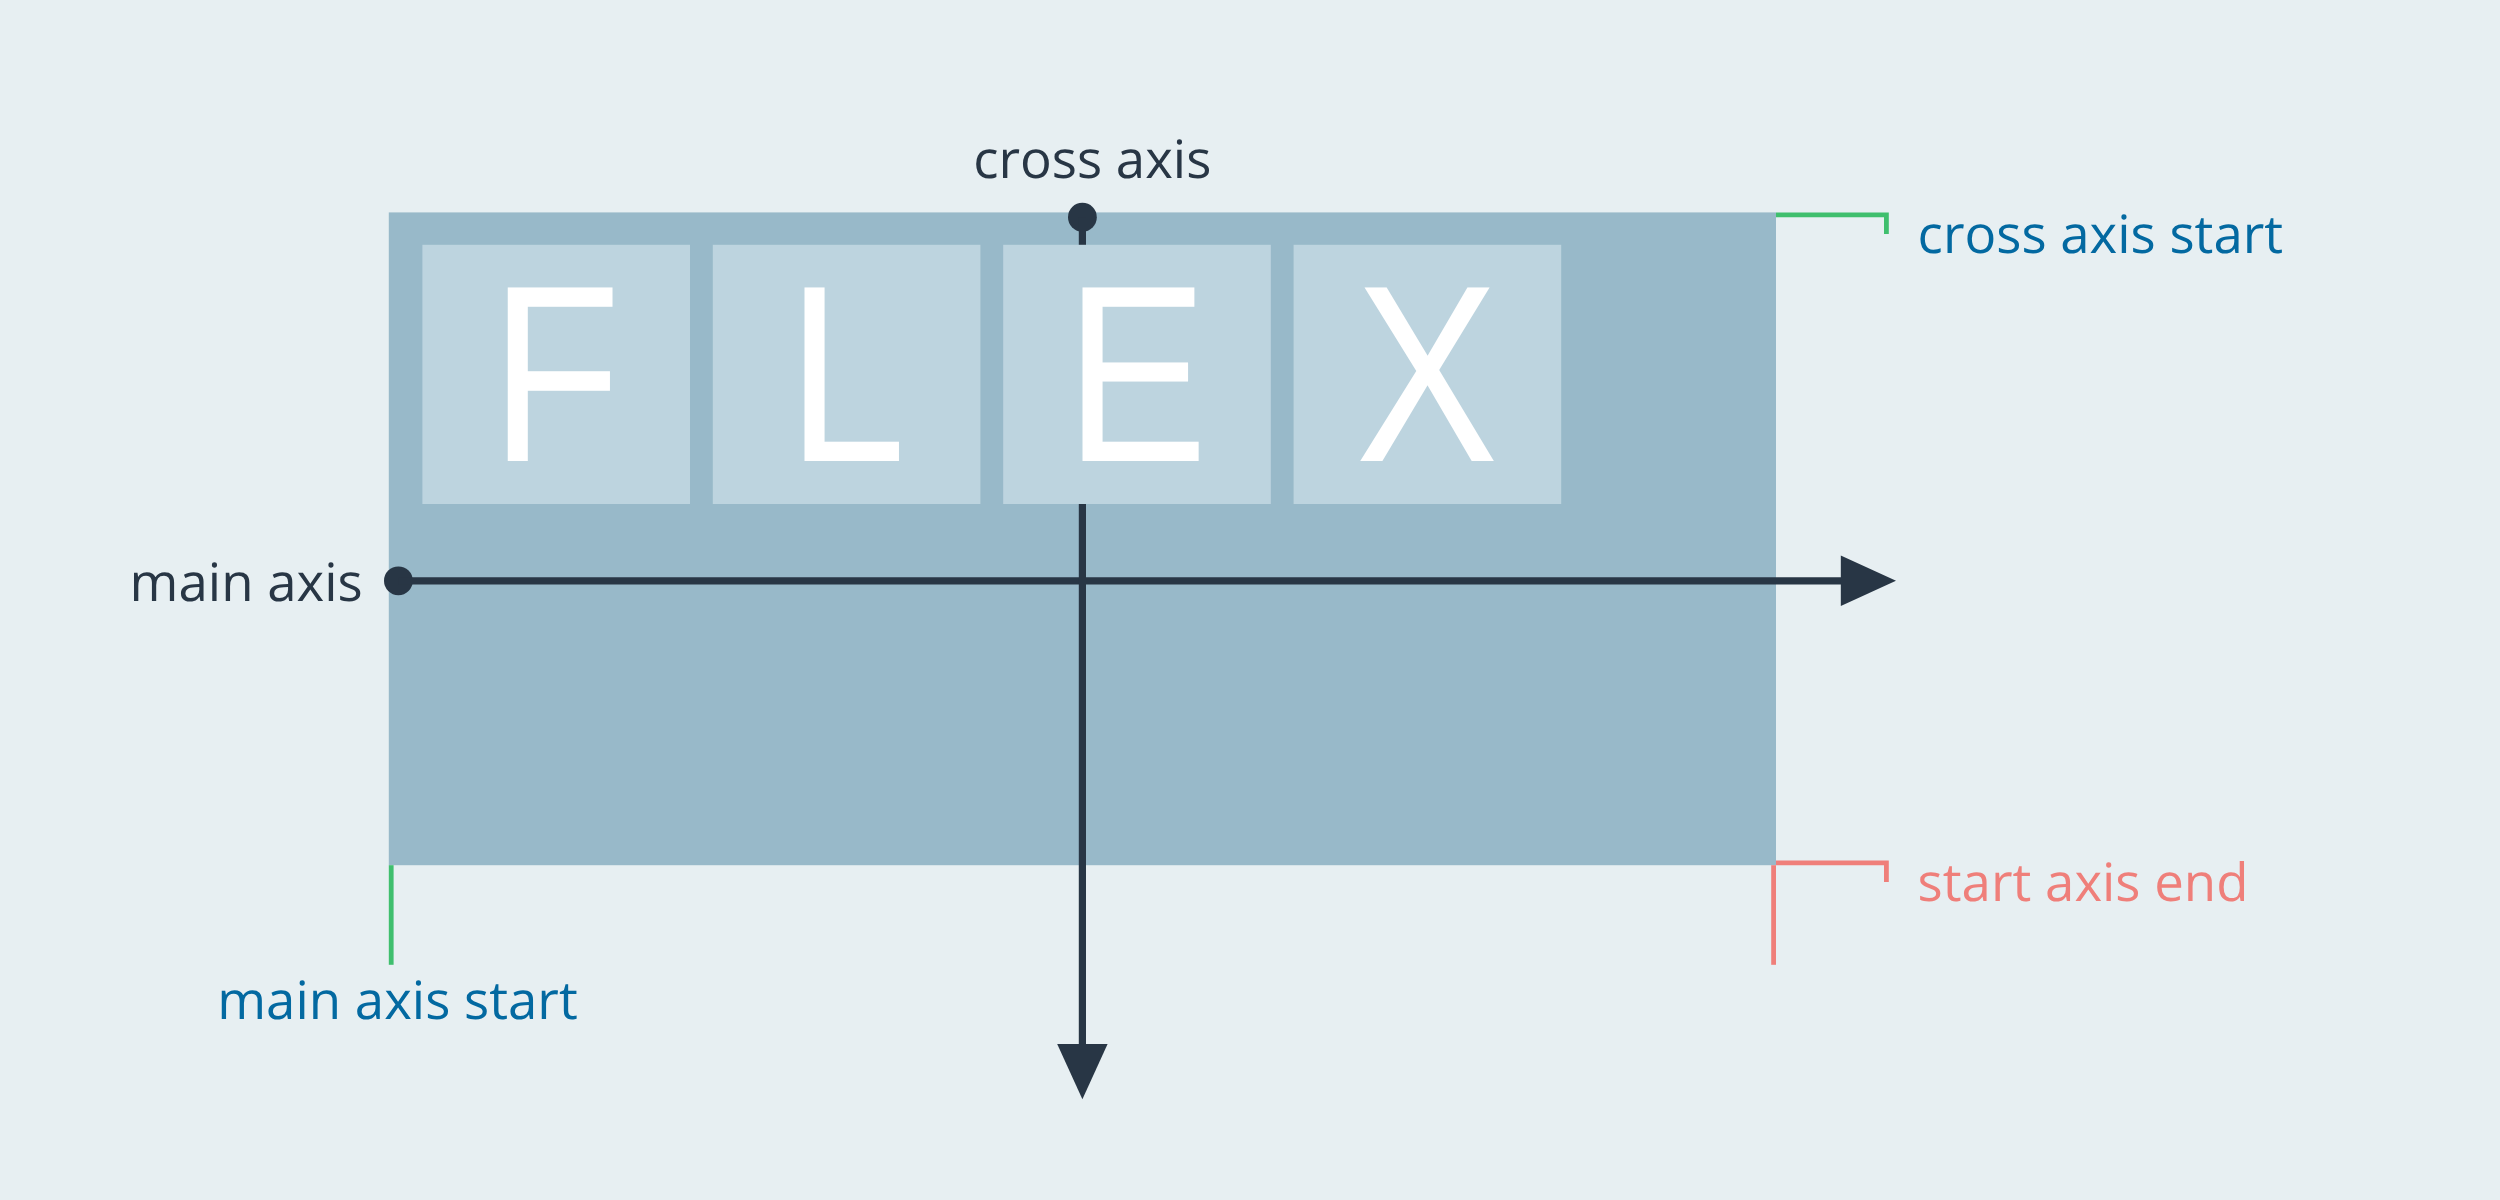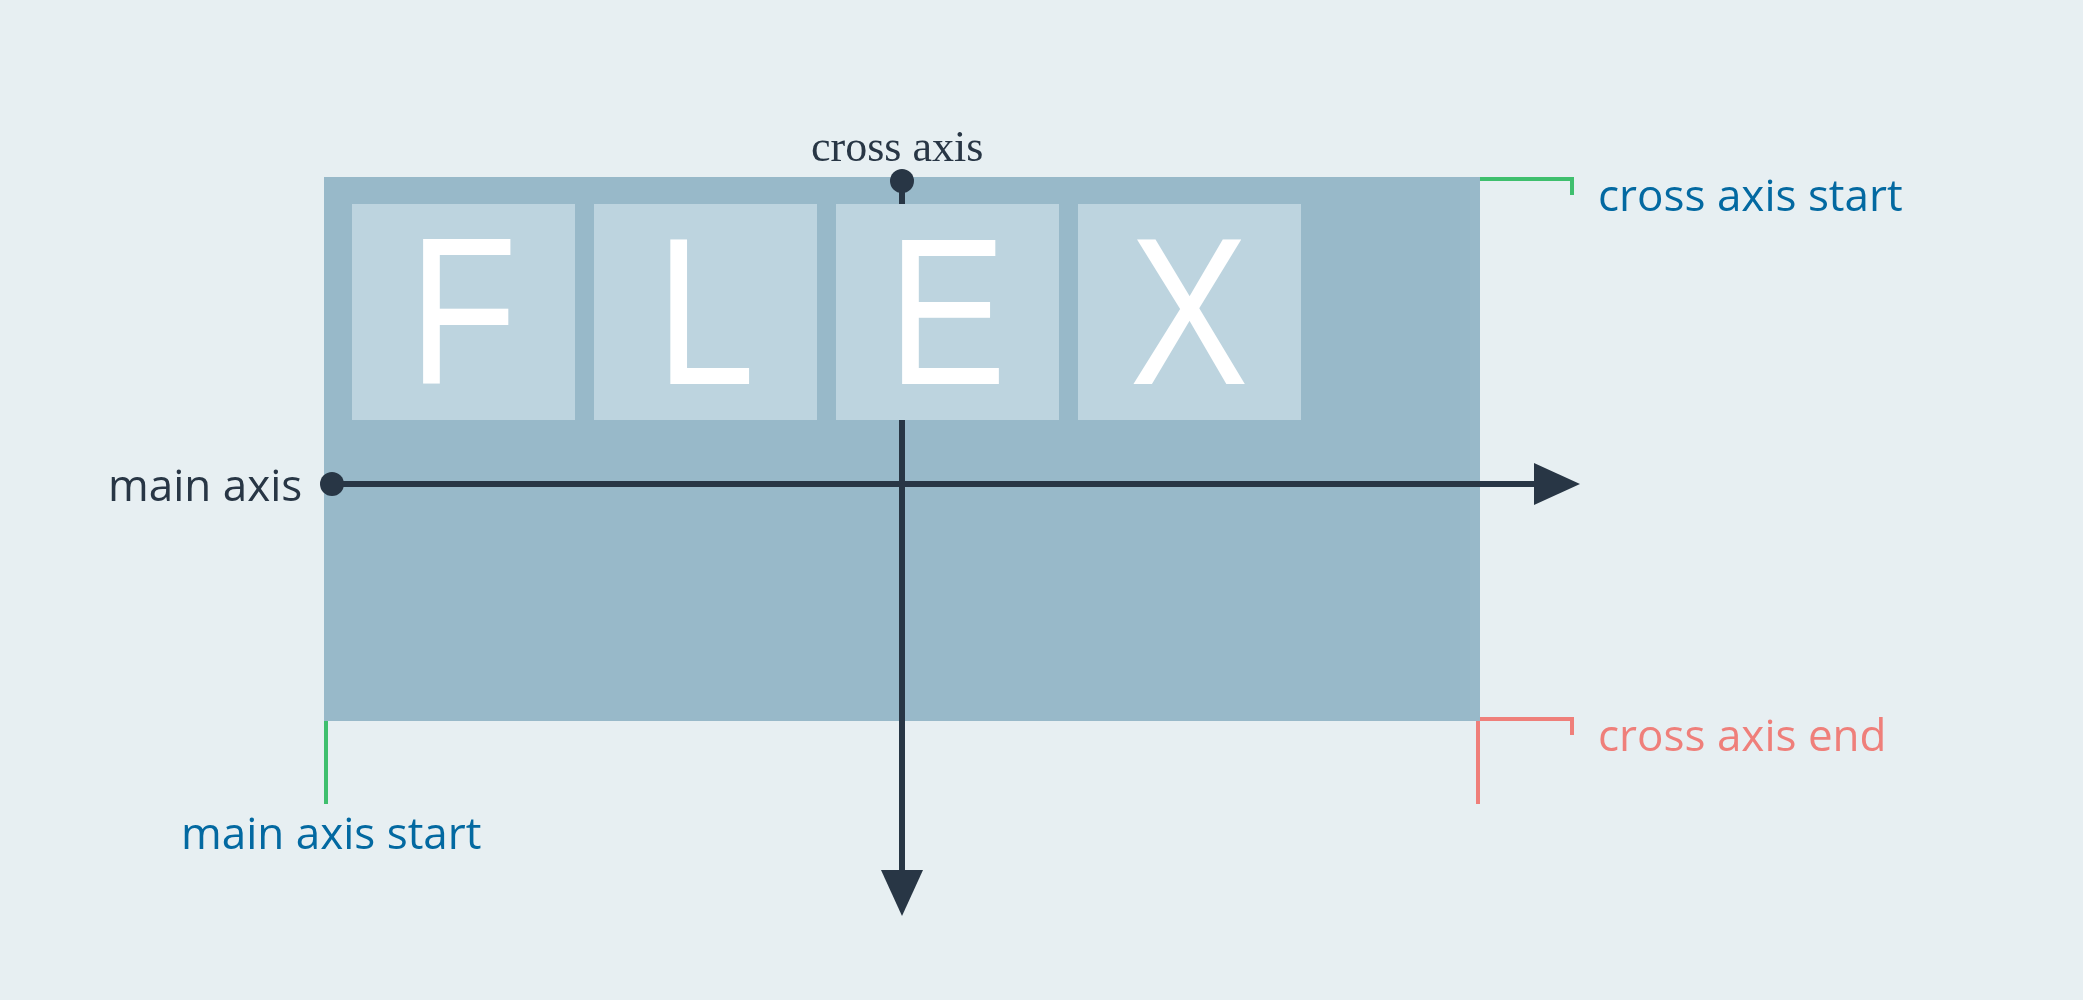--- a/index.html
+++ b/index.html
@@ -92,19 +92,19 @@
   <div class="item" style="left:594px;  top:204px;">
     <span class="letter">L</span>
   </div>
   <div class="item" style="left:836px;  top:204px;">
     <span class="letter">E</span>
   </div>
   <div class="item" style="left:1078px; top:204px;">
     <span class="letter">X</span>
   </div>
 
-  <div class="lbl dark" style="left:811px; top:125px;font-family:Liberation Serif, serif;">cross axis</div>
+  <div class="lbl dark" style="left:811px; top:109px;">cross axis</div>
   <div class="lbl dark" style="left:108px; top:462px;">main axis</div>
   <div class="lbl green" style="left:1598px;top:172px;">cross axis start</div>
-  <div class="lbl red" style="left:1598px;top:712px;">cross axis end</div>
+  <div class="lbl red" style="left:1598px;top:712px;">start axis end</div>
   <div class="lbl green" style="left:181px; top:810px;text-align:center;">main axis start</div>
 
 </div>
 
 </body></html>

